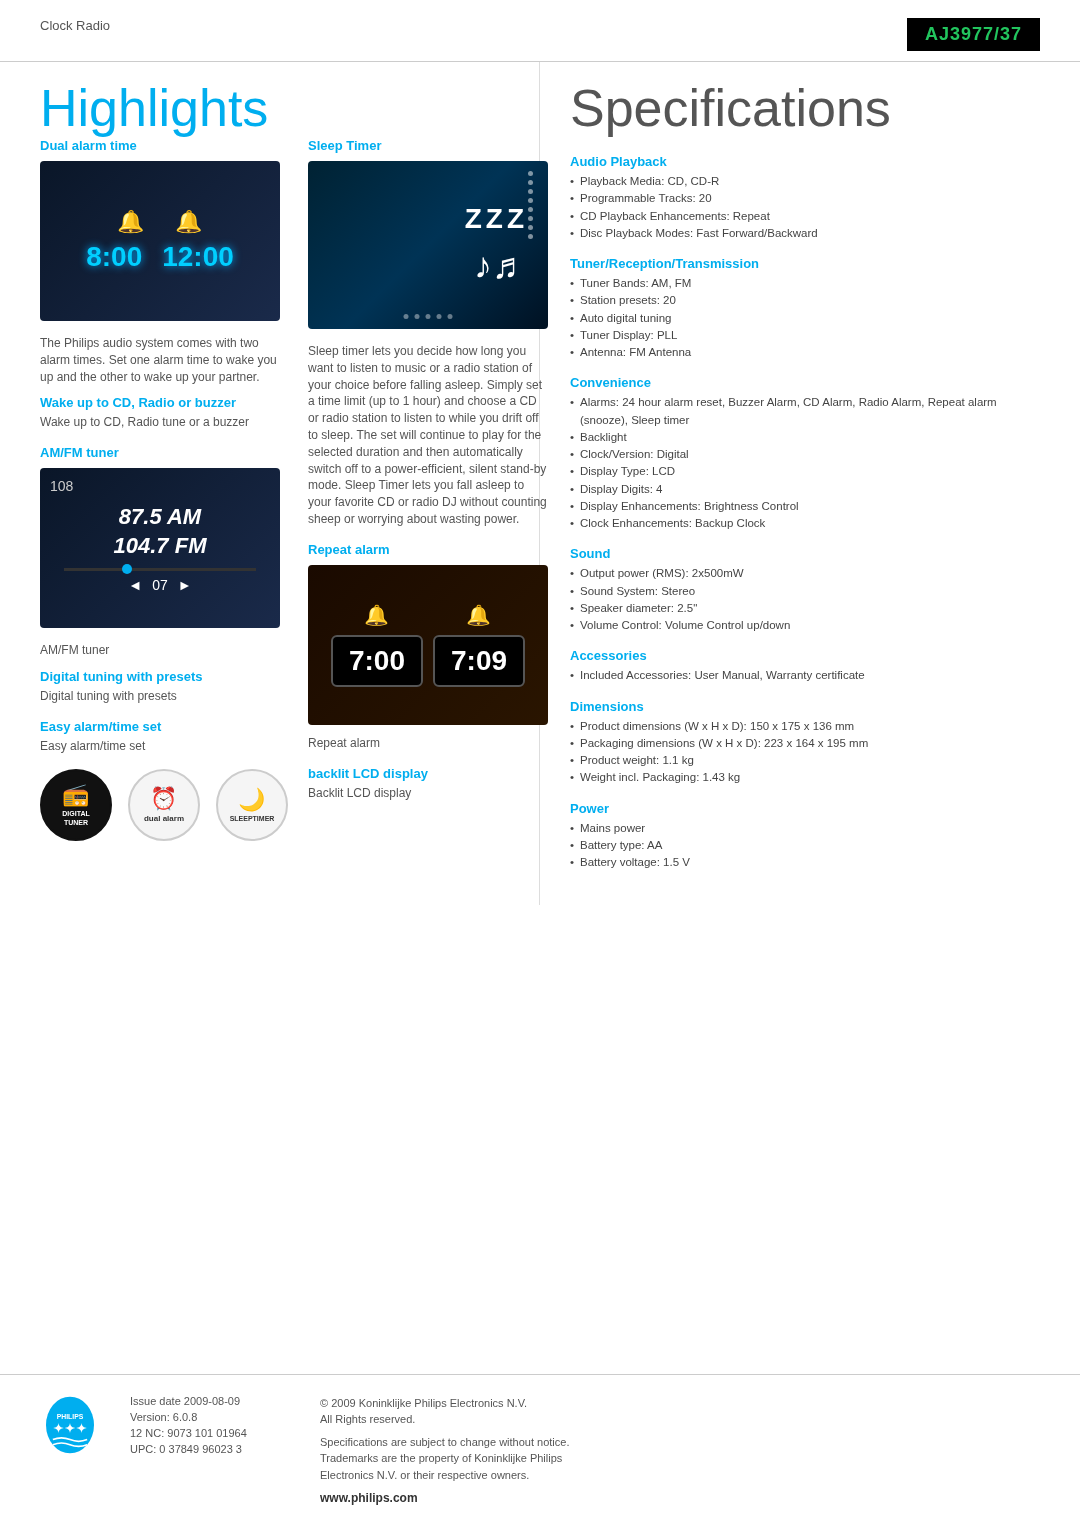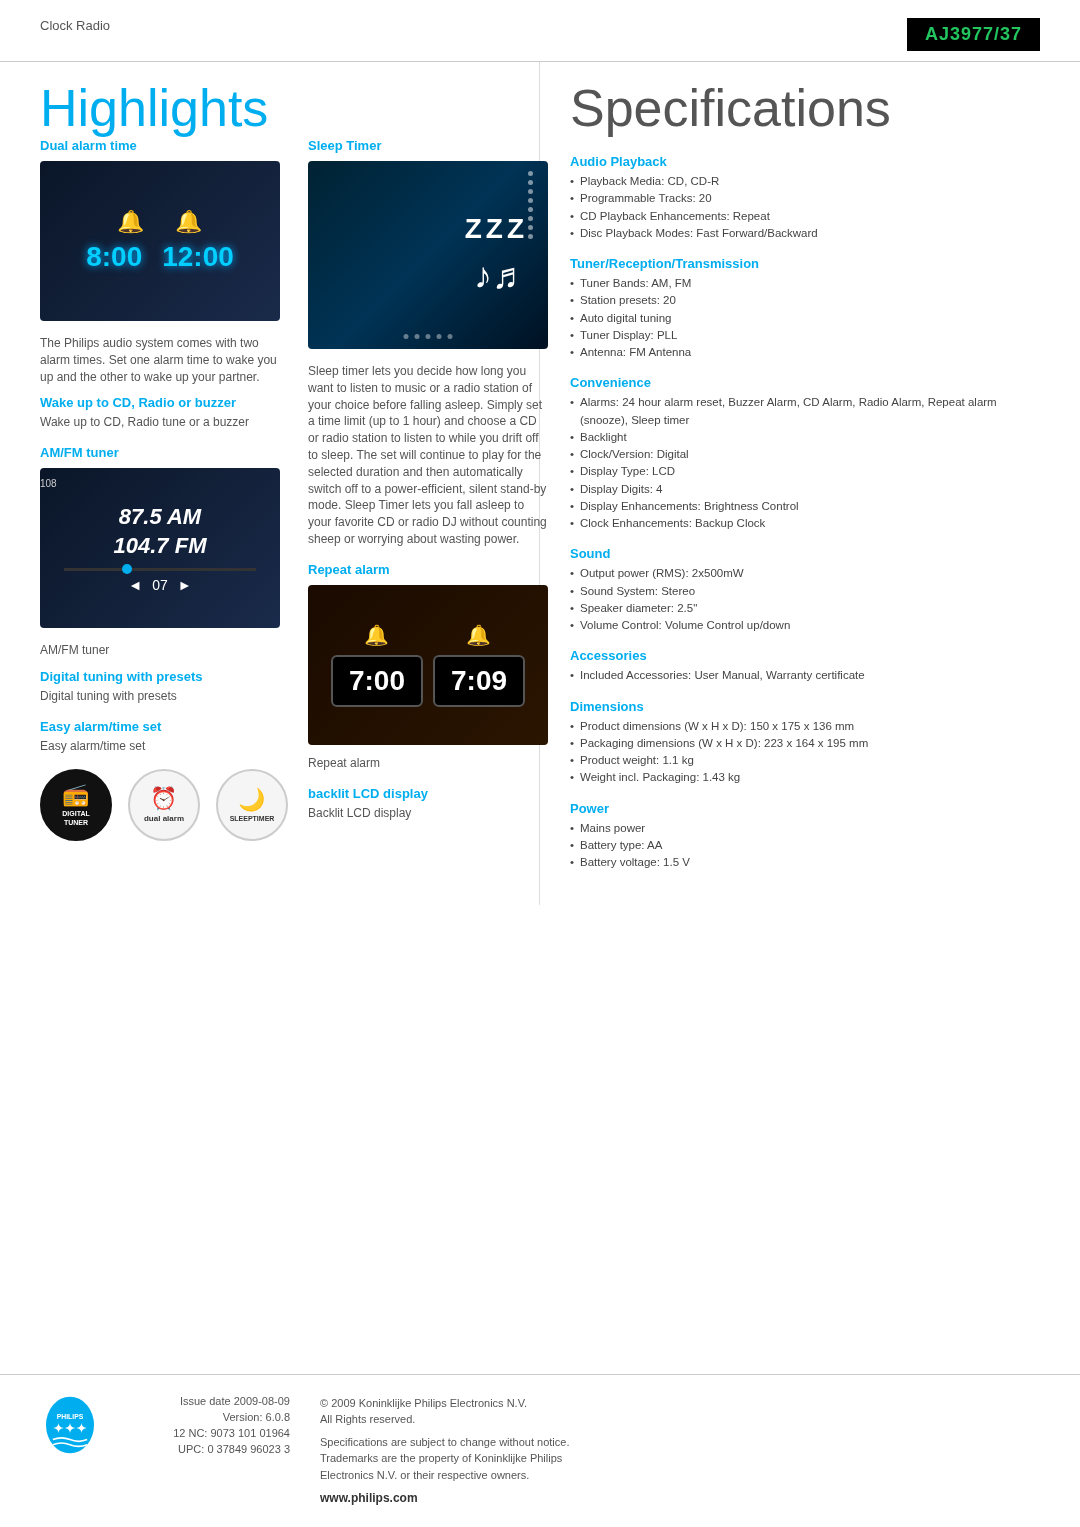--- a/index.html
+++ b/index.html
@@ -98,21 +98,21 @@
     }
     .img-box-alarm {
       
       background: linear-gradient(135deg, #0a1628 0%, #1a2a4a 100%);
     }
     .img-box-tuner {
       background: linear-gradient(135deg, #0a1628 0%, #1a2a4a 100%);
     }
     .img-box-sleep {
       width: 240px;
-      height: 188px;
+      height: 168px;
       background: linear-gradient(135deg, #002233 0%, #003355 50%, #001122 100%);
     }
     .img-box-repeat {
       width: 240px;
       height: 160px;
       background: linear-gradient(135deg, #1a0a00 0%, #2a1500 100%);
     }
 
     
     .alarm-display {
@@ -305,21 +305,20 @@
       height: 60px;
       margin-bottom: 4px;
     }
     .footer-info {
       display: flex;
       flex-direction: column;
       gap: 4px;
       font-size: 11px;
       color: #555;
       min-width: 160px;
-      align-items: flex-end;
     }
     .footer-legal {
       font-size: 11px;
       color: #555;
       line-height: 1.5;
       max-width: 400px;
     }
     .footer-website {
       font-size: 12px;
       font-weight: bold;
@@ -341,23 +340,23 @@
     .page-wrapper {
       position: relative;
       min-height: 1527px;
       padding-bottom: 120px;
     }
 
     
     .tuner-number {
       position: absolute;
       top: 10px;
-      left: 0;
+      left: 10px;
       color: #ccc;
-      font-size: 10px;
+      font-size: 14px;
     }
 
     
     .sleep-dot-col {
       position: absolute;
       right: 15px;
       top: 10px;
       display: flex;
       flex-direction: column;
       gap: 4px;

